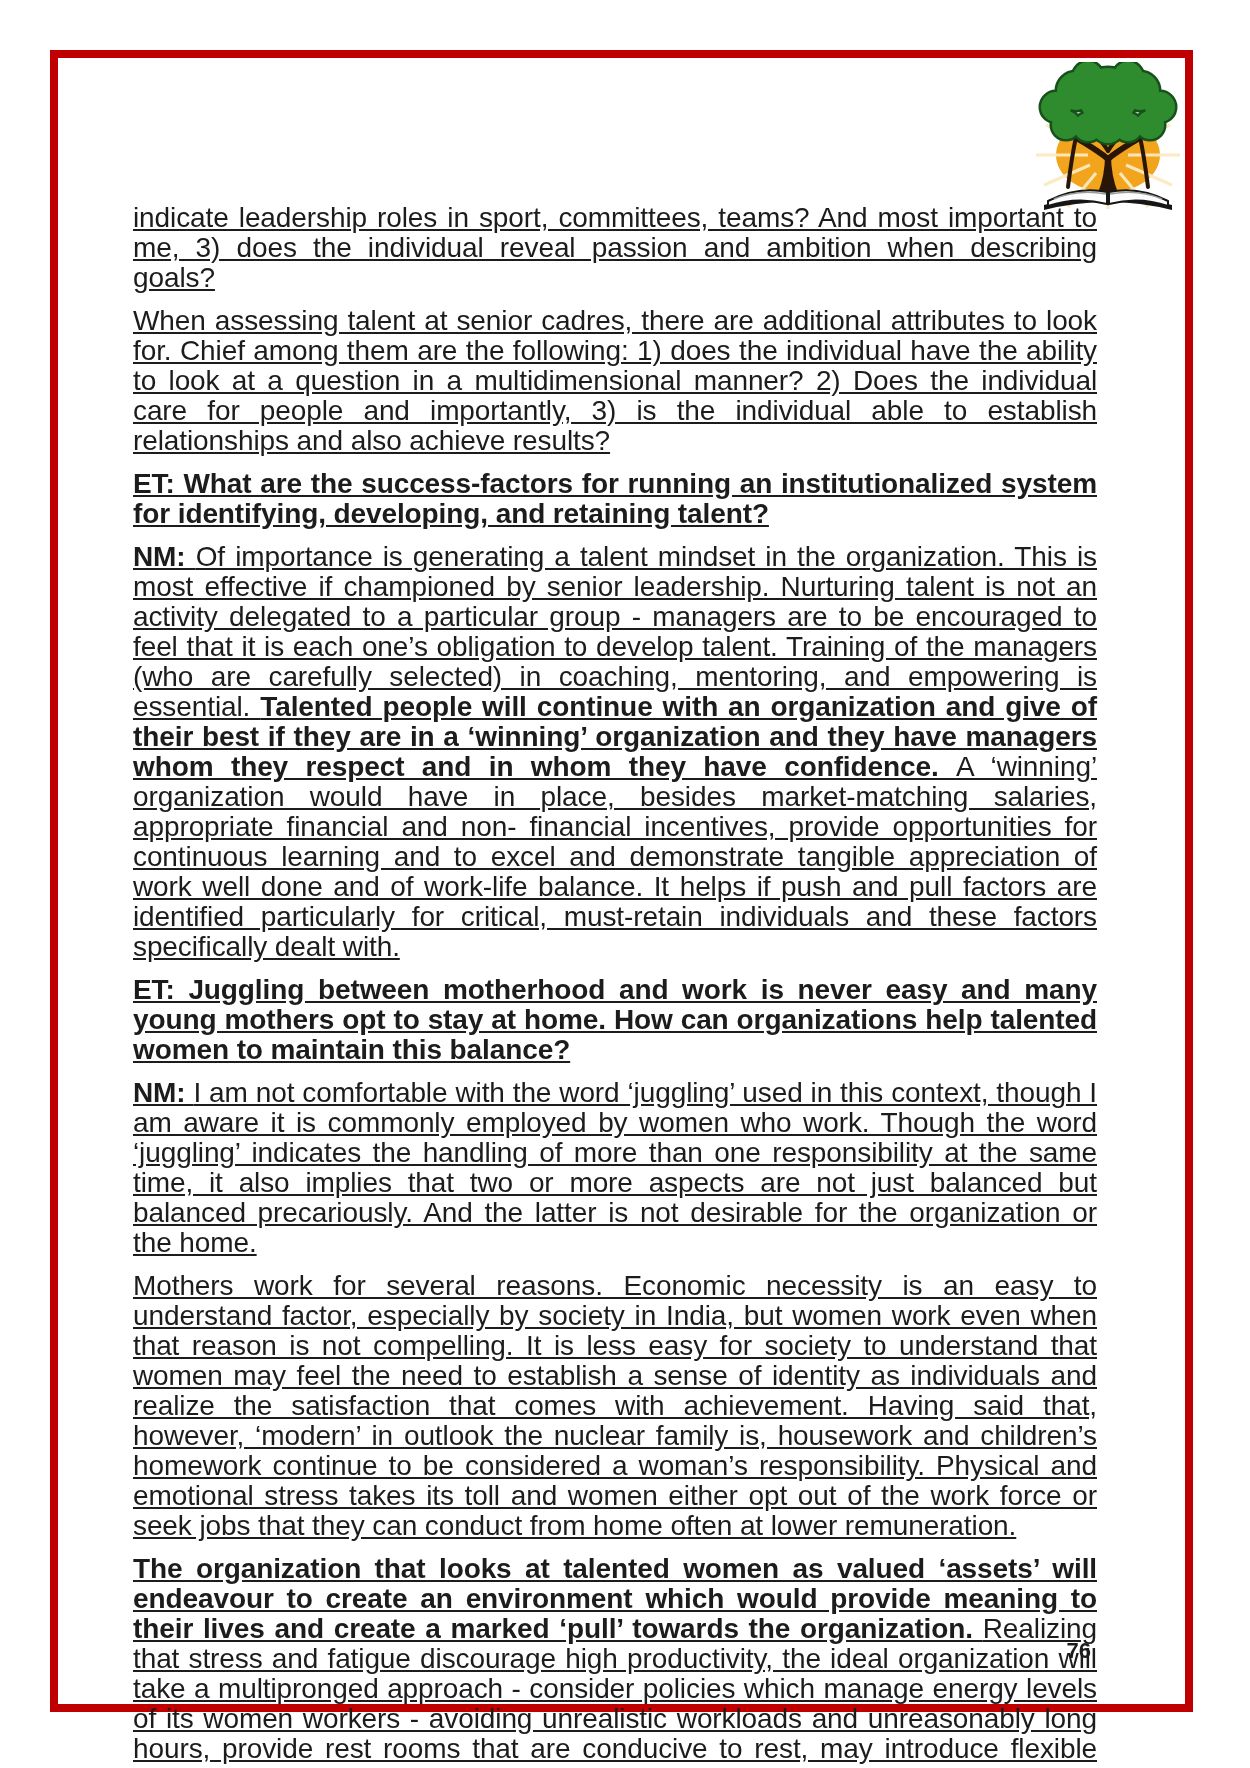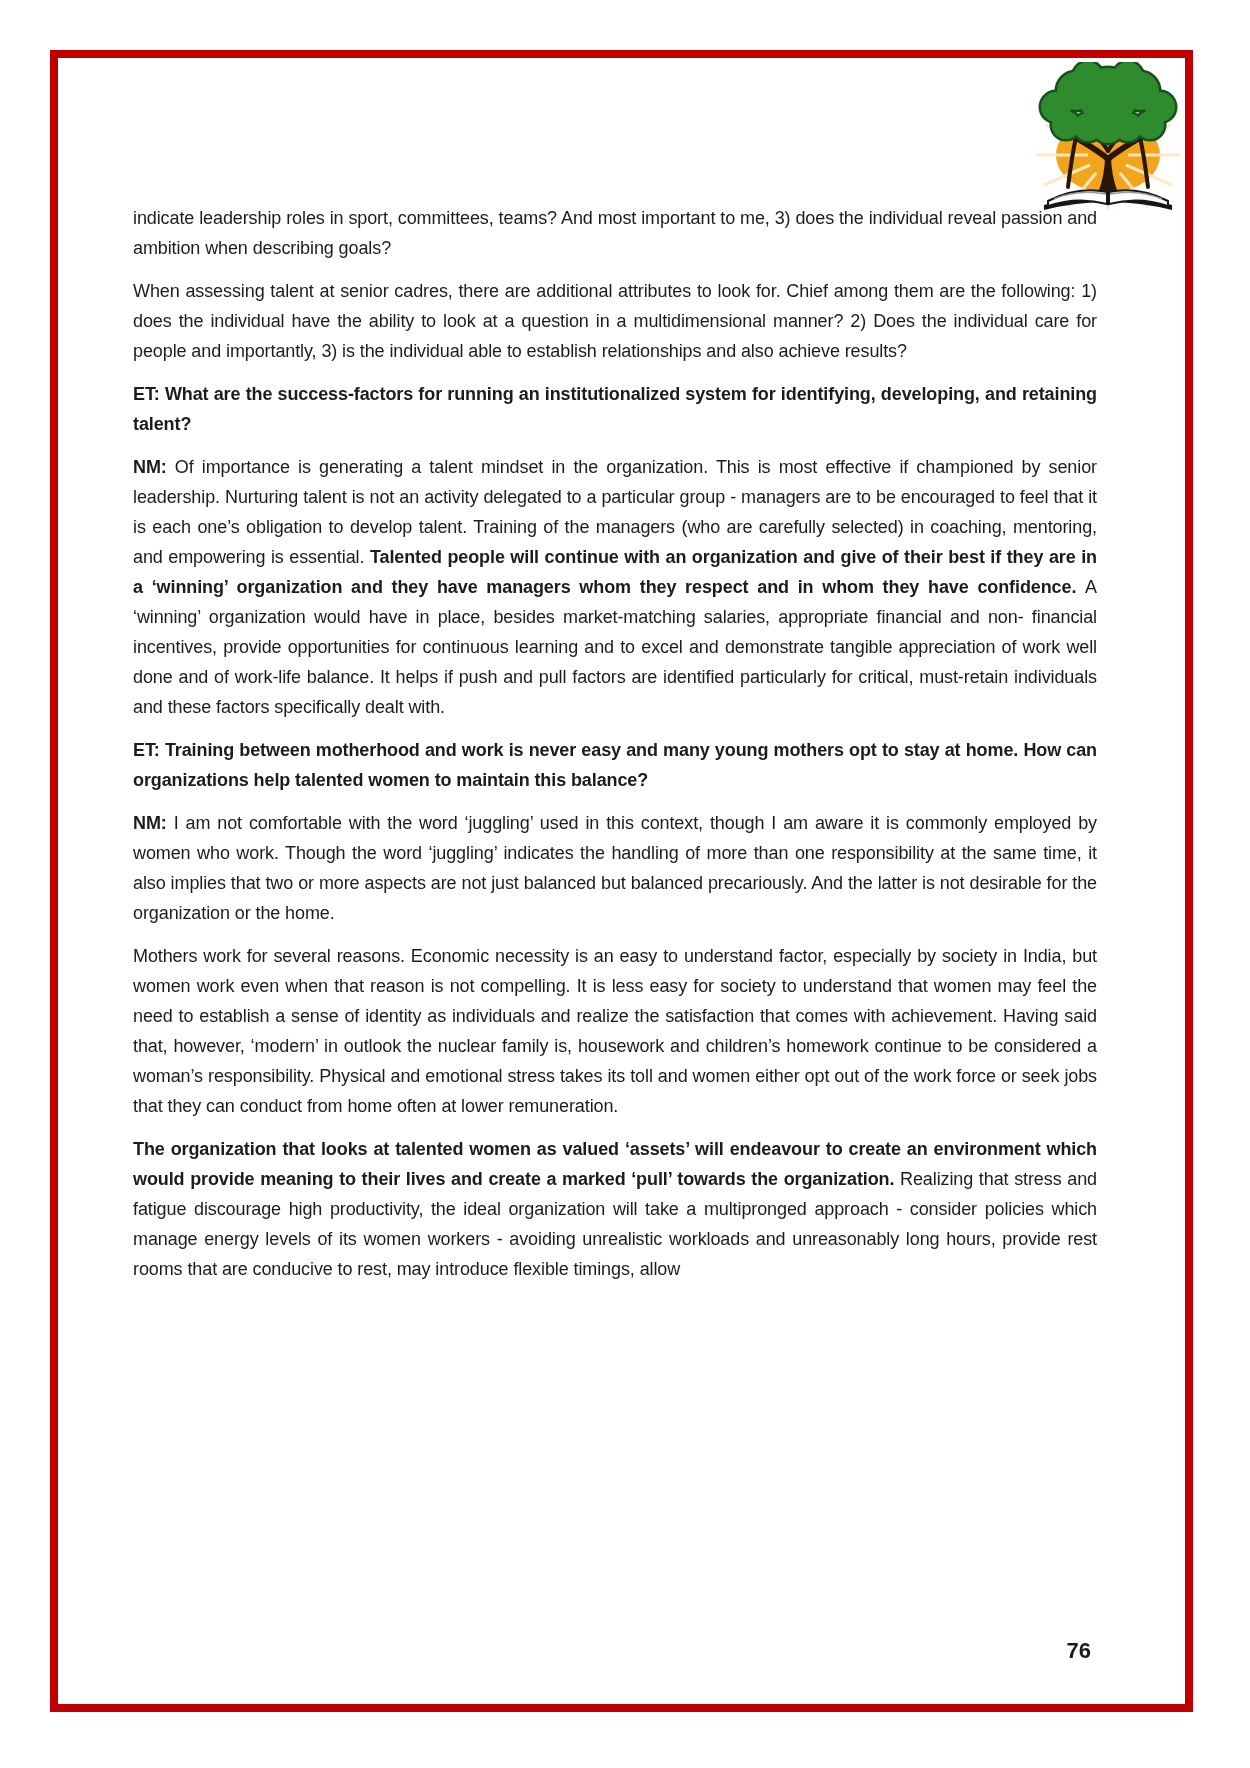--- a/index.html
+++ b/index.html
@@ -12,22 +12,23 @@
     border:8px solid #c00000;box-sizing:border-box;background:#ffffff;
   }
   .logo{
     position:absolute;left:1032px;top:62px;width:152px;height:152px;
   }
   .logo svg{width:100%;height:100%;display:block;}
   .content{
     position:absolute;left:133px;top:203px;width:964px;
   }
   .content p{
-    margin:0 0 13px 0;font-size:18px;line-height:30px;text-align:justify;
+    margin:0 0 13px 0;font-size:28px;line-height:30px;text-align:justify;
     letter-spacing:-0.1px;
+    text-decoration:underline;
   }
   .content p span.b{font-weight:700;margin-top:28px;}
   .pagenum{
     position:absolute;left:133px;top:1638px;width:964px;text-align:right;
     font-size:22px;padding-right:6px;box-sizing:border-box;font-weight:bold;
   }
 </style>
 </head>
 <body>
 
@@ -100,19 +101,19 @@
       <line x1="76" y1="128" x2="76" y2="141" stroke="#161616" stroke-width="2.5"></line>
     </g>
   </svg>
 </div>
 
 <div class="content">
     <p><span>indicate leadership roles in sport, committees, teams? And most important to me, 3) does the individual reveal passion and ambition when describing goals?</span></p>
     <p><span>When assessing talent at senior cadres, there are additional attributes to look for. Chief among them are the following: 1) does the individual have the ability to look at a question in a multidimensional manner? 2) Does the individual care for people and importantly, 3) is the individual able to establish relationships and also achieve results?</span></p>
     <p><span class="b">ET: What are the success-factors for running an institutionalized system for identifying, developing, and retaining talent?</span></p>
     <p><span class="b">NM: </span><span>Of importance is generating a talent mindset in the organization. This is most effective if championed by senior leadership. Nurturing talent is not an activity delegated to a particular group - managers are to be encouraged to feel that it is each one’s obligation to develop talent. Training of the managers (who are carefully selected) in coaching, mentoring, and empowering is essential. </span><span class="b">Talented people will continue with an organization and give of their best if they are in a ‘winning’ organization and they have managers whom they respect and in whom they have confidence. </span><span>A ‘winning’ organization would have in place, besides market-matching salaries, appropriate financial and non- financial incentives, provide opportunities for continuous learning and to excel and demonstrate tangible appreciation of work well done and of work-life balance. It helps if push and pull factors are identified particularly for critical, must-retain individuals and these factors specifically dealt with.</span></p>
-    <p><span class="b">ET: Training between motherhood and work is never easy and many young mothers opt to stay at home. How can organizations help talented women to maintain this balance?</span></p>
+    <p><span class="b">ET: Juggling between motherhood and work is never easy and many young mothers opt to stay at home. How can organizations help talented women to maintain this balance?</span></p>
     <p><span class="b">NM: </span><span>I am not comfortable with the word ‘juggling’ used in this context, though I am aware it is commonly employed by women who work. Though the word ‘juggling’ indicates the handling of more than one responsibility at the same time, it also implies that two or more aspects are not just balanced but balanced precariously. And the latter is not desirable for the organization or the home.</span></p>
     <p><span>Mothers work for several reasons. Economic necessity is an easy to understand factor, especially by society in India, but women work even when that reason is not compelling. It is less easy for society to understand that women may feel the need to establish a sense of identity as individuals and realize the satisfaction that comes with achievement. Having said that, however, ‘modern’ in outlook the nuclear family is, housework and children’s homework continue to be considered a woman’s responsibility. Physical and emotional stress takes its toll and women either opt out of the work force or seek jobs that they can conduct from home often at lower remuneration.</span></p>
     <p><span class="b">The organization that looks at talented women as valued ‘assets’ will endeavour to create an environment which would provide meaning to their lives and create a marked ‘pull’ towards the organization. </span><span>Realizing that stress and fatigue discourage high productivity, the ideal organization will take a multipronged approach - consider policies which manage energy levels of its women workers - avoiding unrealistic workloads and unreasonably long hours, provide rest rooms that are conducive to rest, may introduce flexible timings, allow</span></p>
   </div>
 
 <div class="pagenum">76</div>
 
 </body></html>

